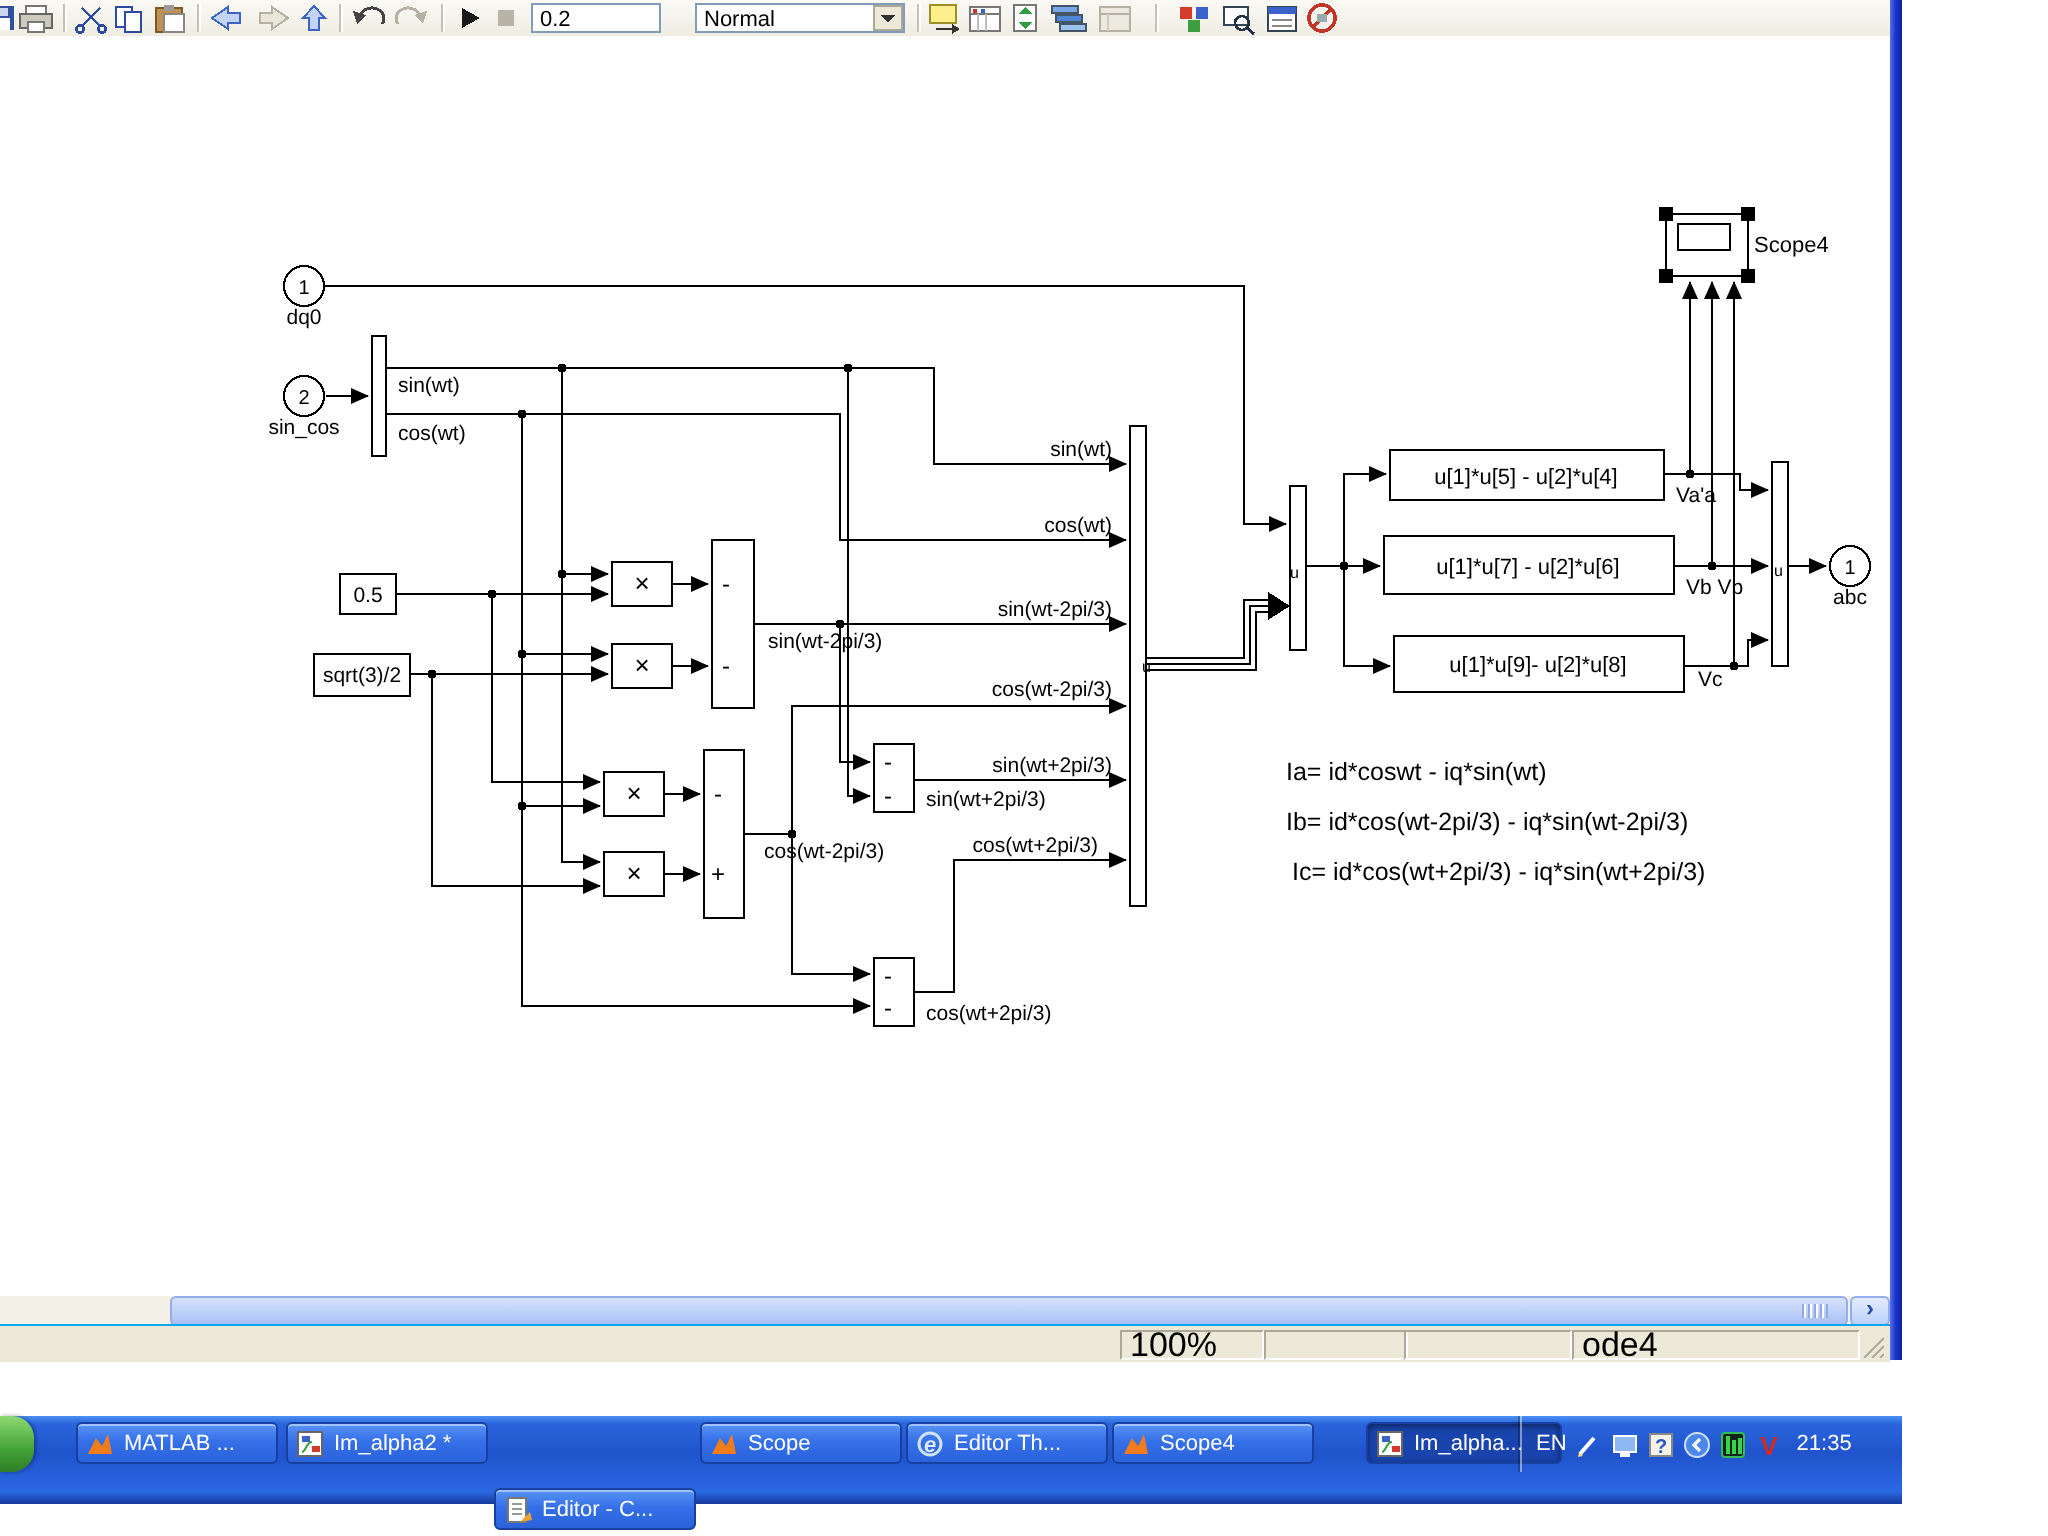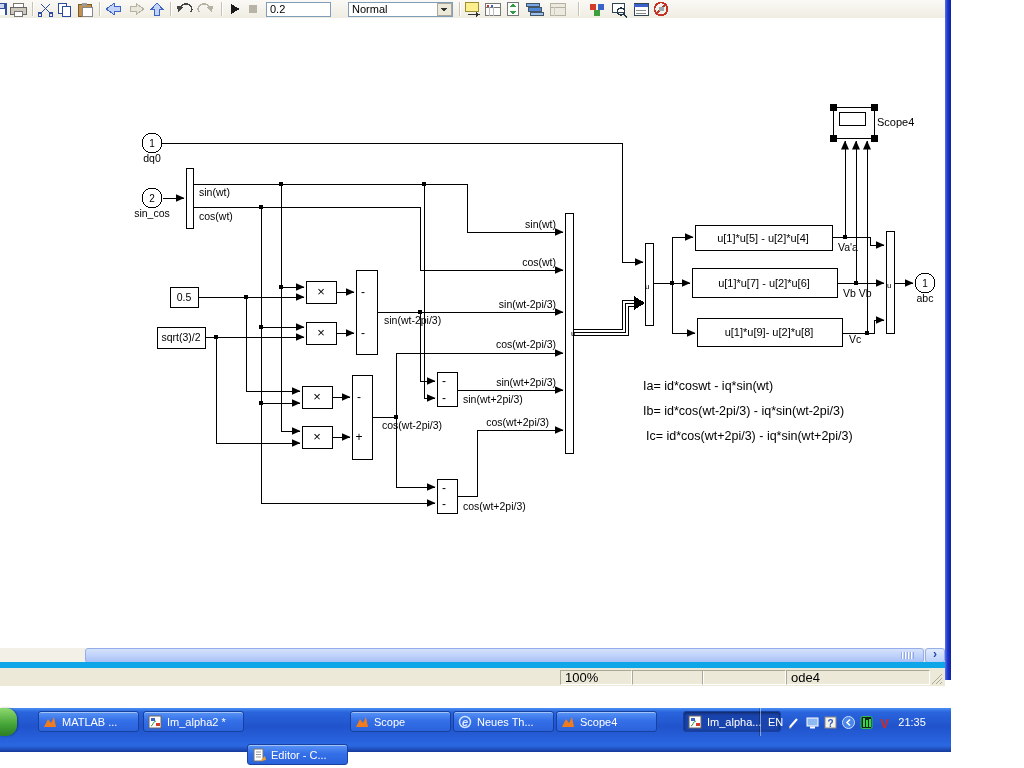--- a/index.html
+++ b/index.html
@@ -10,21 +10,21 @@
   .canvas{position:absolute;left:0;top:18px;width:945px;height:630px;background:#fff;}
   .hscroll{position:absolute;left:0;top:648px;width:945px;height:14px;background:#f2f0e7;}
   .hthumb{position:absolute;left:85px;top:0px;width:837px;height:13px;border:1px solid #93aeea;
           border-radius:3px;background:linear-gradient(180deg,#d7e2fc,#c0d2fa 50%,#a9c0f6);}
   .hgrip{position:absolute;right:9px;top:3px;width:13px;height:7px;
          background:repeating-linear-gradient(90deg,#8fa9e8 0 1px,#fff 1px 2px,transparent 2px 3px);}
   .hbtn{position:absolute;left:925px;top:0px;width:18px;height:13px;border:1px solid #93aeea;border-radius:3px;
         background:linear-gradient(180deg,#e3ecfd,#bcd0fa);color:#1c4fa8;font-weight:bold;
         font-size:12px;line-height:11px;text-align:center;}
   .statusbar{position:absolute;left:0;top:662px;width:945px;height:18px;background:#ece9d8;
-             border-top:6px solid #0ea5e9;font-size:13px;color:#000;}
+             border-top:1px solid #0ea5e9;font-size:17px;color:#000;}
   .sfield{position:absolute;top:2px;height:13px;border:1px solid;border-color:#aca899 #fff #fff #aca899;
           padding:0 4px;line-height:13px;}
   .grip{position:absolute;right:3px;top:4px;width:12px;height:12px;}
   .winborder{position:absolute;left:945px;top:0;width:6px;height:680px;
              background:linear-gradient(90deg,#5a71e4,#1c35cf 45%,#10229e);}
   .taskbar{position:absolute;left:0;top:708px;width:951px;height:44px;
            background:linear-gradient(180deg,#4a90f4 0%,#2a65dd 9%,#2053cc 42%,#2a68e2 86%,#16399b 100%);}
   .startfrag{position:absolute;left:0;top:0;width:17px;height:28px;border-radius:0 11px 11px 0;
              background:linear-gradient(180deg,#8ed96f,#43a336 60%,#2f7d26);box-shadow:1px 0 2px rgba(0,0,0,.35);}
   .tbtn{position:absolute;top:3px;height:21px;width:101px;border:1px solid #17409f;border-radius:3px;
@@ -414,21 +414,21 @@
       <svg width="14" height="14">
           <polygon points="1,12 5,4 8,8 11,2 13,12" fill="#f07c1e"></polygon>
         </svg>
       <span>Scope</span>
     </div>
     <div class="tbtn" style="left:453px;">
       <svg width="14" height="14">
         <circle cx="7" cy="7" r="5.5" fill="none" stroke="#cfe2ff" stroke-width="1.5"></circle>
         <text x="7" y="11" font-size="11" font-style="italic" font-weight="bold" fill="#dbe9ff" text-anchor="middle">e</text>
       </svg>
-      <span>Neues Th...</span>
+      <span>Editor Th...</span>
     </div>
     <div class="tbtn" style="left:556px;">
       <svg width="14" height="14">
           <polygon points="1,12 5,4 8,8 11,2 13,12" fill="#f07c1e"></polygon>
         </svg>
       <span>Scope4</span>
     </div>
     <div class="tbtn active" style="left:659px;width:98px;margin-left:24px;">
       <svg width="14" height="14">
         <rect x="1" y="1" width="12" height="12" fill="#fff" stroke="#666"></rect>

